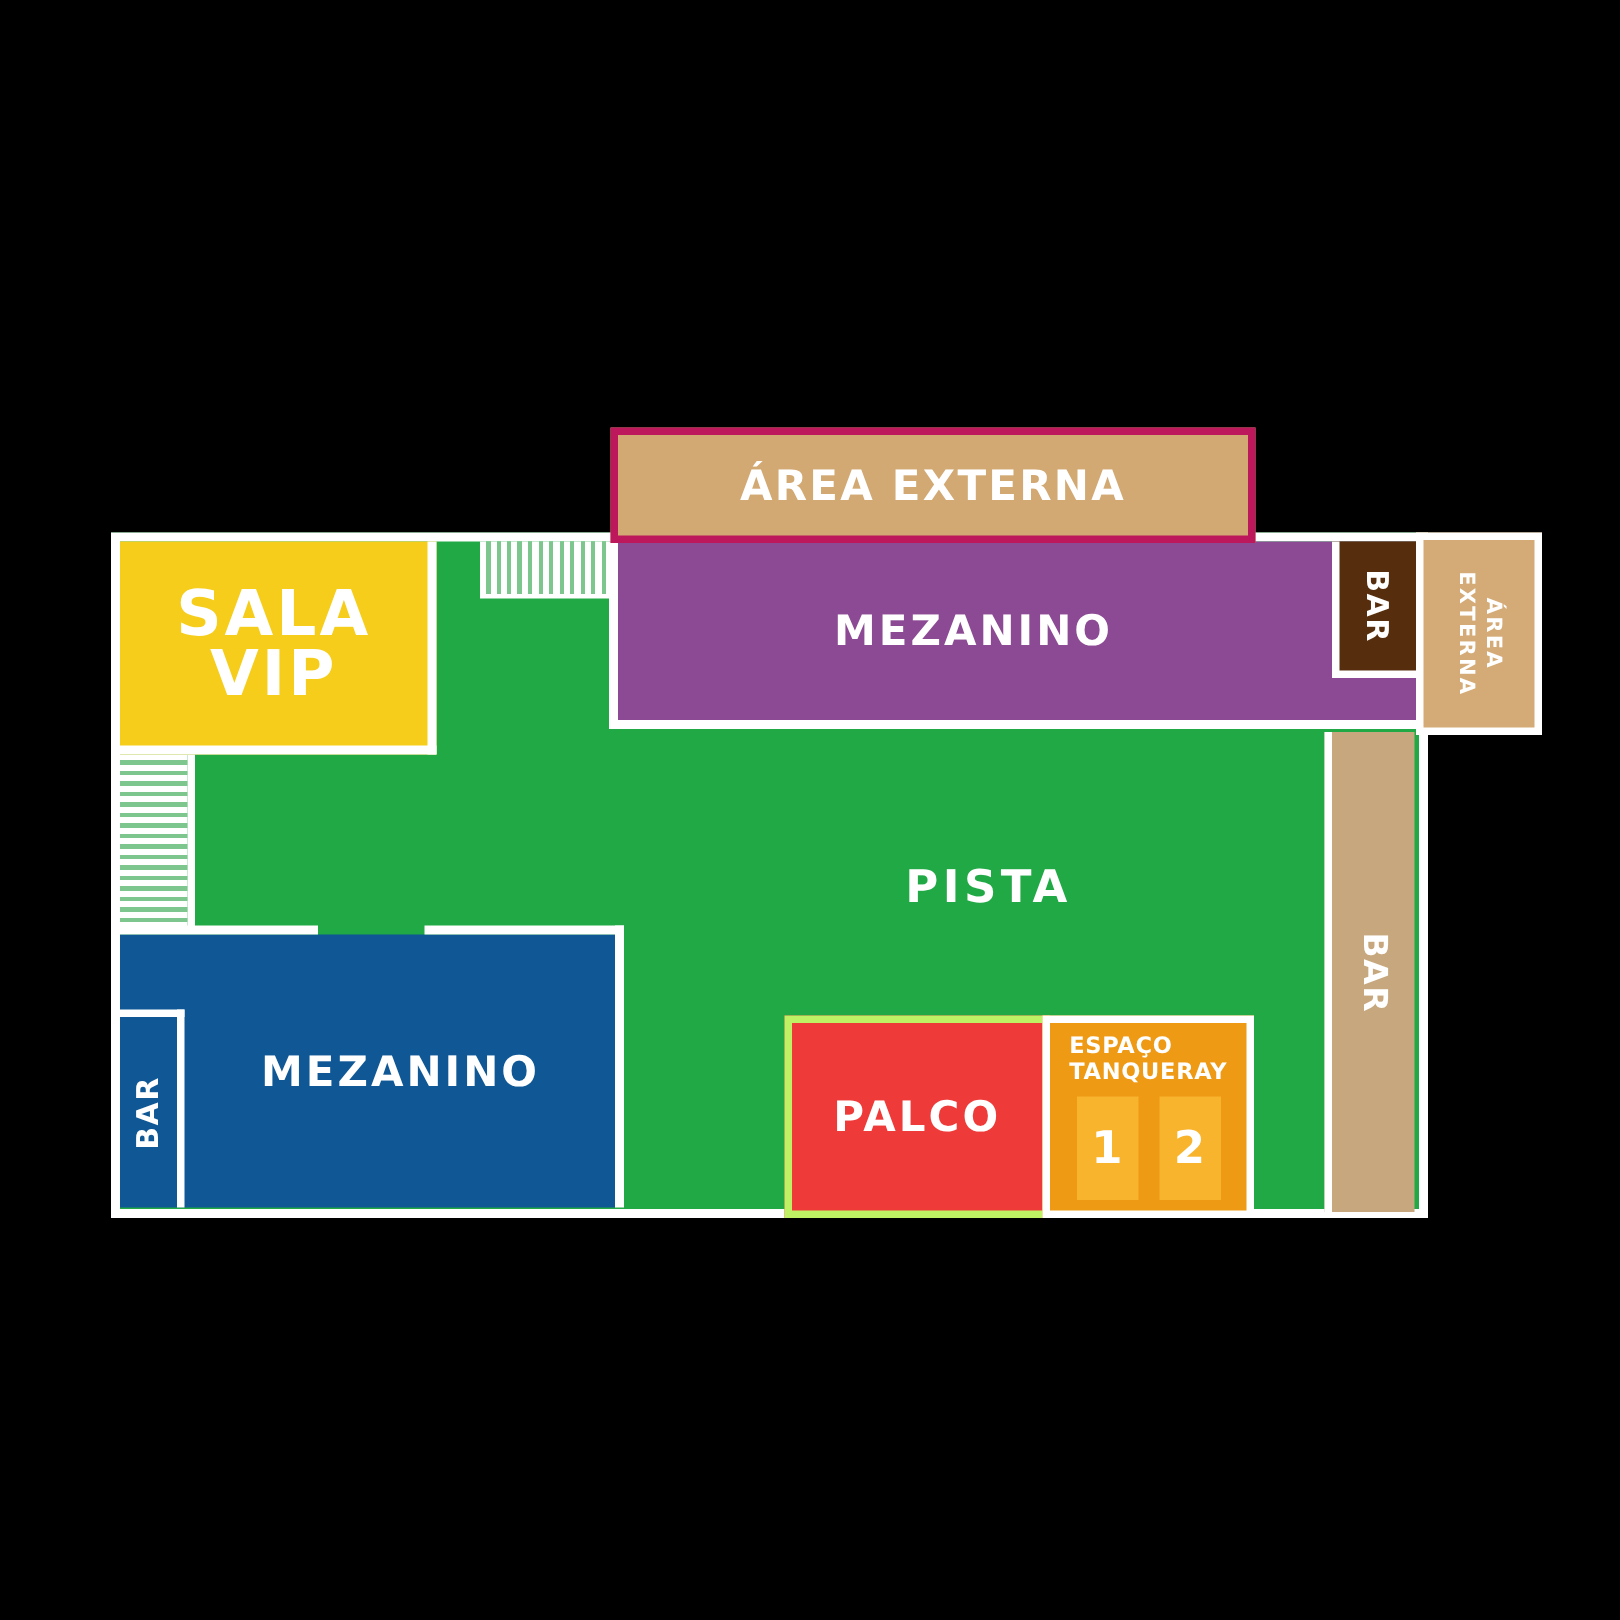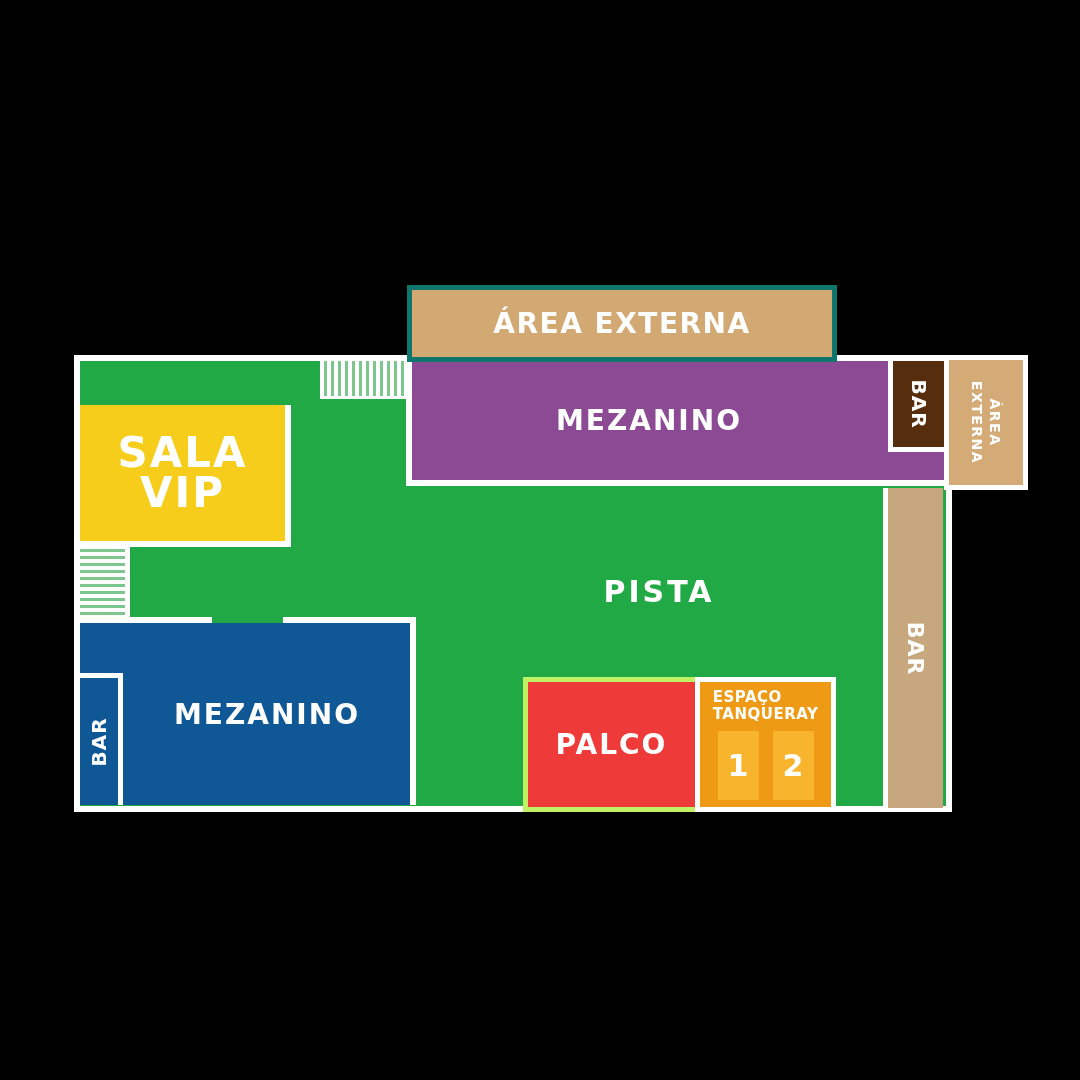--- a/index.html
+++ b/index.html
@@ -11,41 +11,41 @@
   
   .hall{left:74px;top:355px;width:878px;height:457px;background:#21a945;border:6px solid #fff;}
 
   
   .stairs-top{left:320px;top:361px;width:87px;height:38px;border-bottom:3px solid #fff;
     background:repeating-linear-gradient(90deg,#ffffff 0px,#ffffff 4px,#7dc78e 4px,#7dc78e 7px);}
   .stairs-left{left:80px;top:503px;width:50px;height:115px;border-right:5px solid #fff;
     background:repeating-linear-gradient(180deg,#ffffff 0px,#ffffff 4px,#7dc78e 4px,#7dc78e 7px);}
 
   
-  .banner{left:407px;top:285px;width:430px;height:77px;background:#d2a873;border:5px solid #0f766e;
+  .banner{left:407px;top:285px;width:430px;height:77px;background:#d2a873;border:5px solid #be185d;
           font-size:28px;letter-spacing:1.5px;}
 
   
   .purple{left:406px;top:361px;width:540px;height:125px;background:#8b4a93;
           border-left:6px solid #fff;border-bottom:6px solid #fff;
           font-size:28px;letter-spacing:2px;padding-right:60px;}
 
   
   .bar-annex{left:888px;top:361px;width:57px;height:91px;background:#572e0d;
              border-left:5px solid #fff;border-bottom:5px solid #fff;}
   .bar-annex .vtxt{transform:rotate(90deg);font-size:20px;letter-spacing:1px;white-space:nowrap;}
 
   
   .ext-right{left:944px;top:355px;width:84px;height:135px;background:#d4ab77;border:5px solid #fff;}
   .ext-right .vtxt{transform:rotate(90deg);font-size:14px;letter-spacing:1.5px;line-height:1.25;text-align:center;}
 
   
   .salavip{left:80px;top:361px;width:211px;height:142px;background:#f5cd1a;
            border-right:6px solid #fff;border-bottom:6px solid #fff;
-           flex-direction:column;font-size:42px;line-height:0.95;letter-spacing:2px;margin-top:44px;}
+           flex-direction:column;font-size:42px;line-height:0.95;letter-spacing:2px;}
 
   
   .pista{left:549px;top:574px;width:220px;text-align:center;font-size:30px;letter-spacing:3px;}
 
   
   .bar-right{left:883px;top:488px;width:60px;height:320px;background:#c7a87e;border-left:5px solid #fff;}
   .bar-right .vtxt{transform:rotate(90deg);font-size:22px;letter-spacing:1px;white-space:nowrap;}
 
   
   .blue{left:80px;top:623px;width:330px;height:182px;background:#0f5795;

